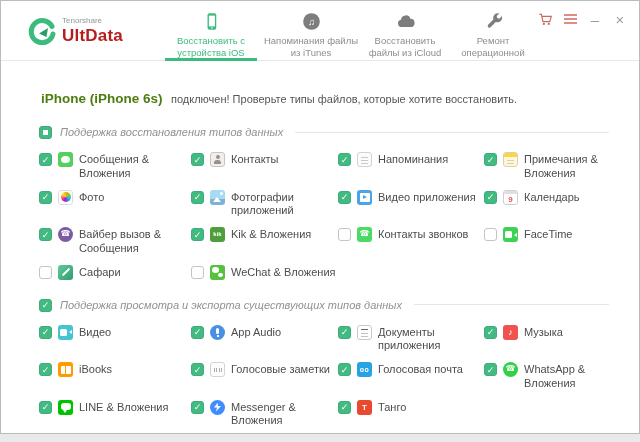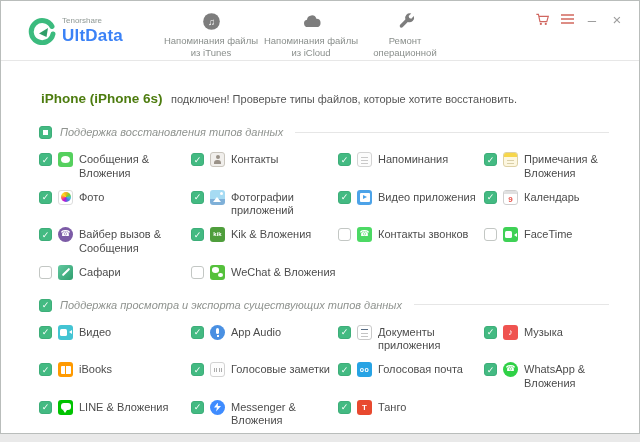--- a/index.html
+++ b/index.html
@@ -10,21 +10,21 @@
   }
   
   .header {
     height:60px; background:#fff; border-bottom:1px solid #e7e7e7;
     display:flex; align-items:stretch;
   }
   .brand { display:flex; align-items:center; padding-left:27px; width:160px; flex:none; }
   .logo-mark { width:28px; height:28px; flex:none; }
   .brand-text { margin-left:6px; line-height:1; }
   .brand-company { font-size:8px; color:#8f9894; display:block; margin-bottom:2px; }
-  .brand-product { font-size:17px; color:#3b82f6; font-weight:bold; letter-spacing:0.2px; }
+  .brand-product { font-size:17px; color:#b91c1c; font-weight:bold; letter-spacing:0.2px; }
   .tabs { display:flex; align-items:stretch; flex:1; }
   .tab {
     display:flex; flex-direction:column; align-items:center; justify-content:flex-start;
     padding-top:9px; width:100px; cursor:pointer; color:#8a8f8c; position:relative;
   }
   .tab:nth-child(3), .tab:nth-child(4) { width:88px; }
   .tab-icon { height:22px; display:flex; align-items:center; justify-content:center; color:#7d7d7d; }
   .tab-icon svg { width:19px; height:19px; }
   .tab-label { font-size:9.5px; text-align:center; line-height:1.3; margin-top:3px; color:#8a8f8c; }
   .tab.active .tab-icon, .tab.active .tab-label { color:#3bbb7e; }
@@ -144,36 +144,46 @@
           <path d="M11 16.5l9-5.5-1.5 9z" fill="#2e9e68"></path>
         </svg>
       </span>
       <span class="brand-text">
         <span class="brand-company">Tenorshare</span>
         <span class="brand-product">UltData</span>
       </span>
     </div>
 
     <nav class="tabs" id="tabs">
+        <div class="tab active">
+    <span class="tab-icon">
+            <svg viewBox="0 0 24 24">
+              <rect x="7" y="1.5" width="11" height="21" rx="2.5" fill="currentColor"></rect>
+              <rect x="8.7" y="4.6" width="7.6" height="13.6" fill="#fff"></rect>
+              <circle cx="12.5" cy="20.3" r="1" fill="#fff"></circle>
+            </svg>
+          </span>
+    <span class="tab-label">Восстановить с устройства iOS</span>
+  </div>
         <div class="tab">
     <span class="tab-icon">
             <svg viewBox="0 0 24 24">
               <circle cx="12" cy="12" r="10.5" fill="currentColor"></circle>
               <text x="12" y="16.5" text-anchor="middle" font-size="12" fill="#ffffff">♫</text>
             </svg>
           </span>
     <span class="tab-label">Напоминания файлы из iTunes</span>
   </div>
         <div class="tab">
     <span class="tab-icon">
             <svg viewBox="0 0 24 24">
               <path d="M18.3 19H7.2a4.7 4.7 0 0 1-.9-9.3A6.1 6.1 0 0 1 18.2 8.6 4.3 4.3 0 0 1 18.3 19z" fill="currentColor"></path>
             </svg>
           </span>
-    <span class="tab-label">Напоминания файлы из iCloud</span>
+    <span class="tab-label">Восстановить файлы из iCloud</span>
   </div>
         <div class="tab">
     <span class="tab-icon">
             <svg viewBox="0 0 24 24">
               <path d="M22.6 5.2a6 6 0 0 1-7.7 7.5l-6.6 6.6a2.2 2.2 0 0 1-3.1-3.1l6.6-6.6a6 6 0 0 1 7.5-7.7l-3.3 3.3.8 2.5 2.5.8z" fill="currentColor"></path>
             </svg>
           </span>
     <span class="tab-label">Ремонт операционной</span>
   </div>
       </nav>

